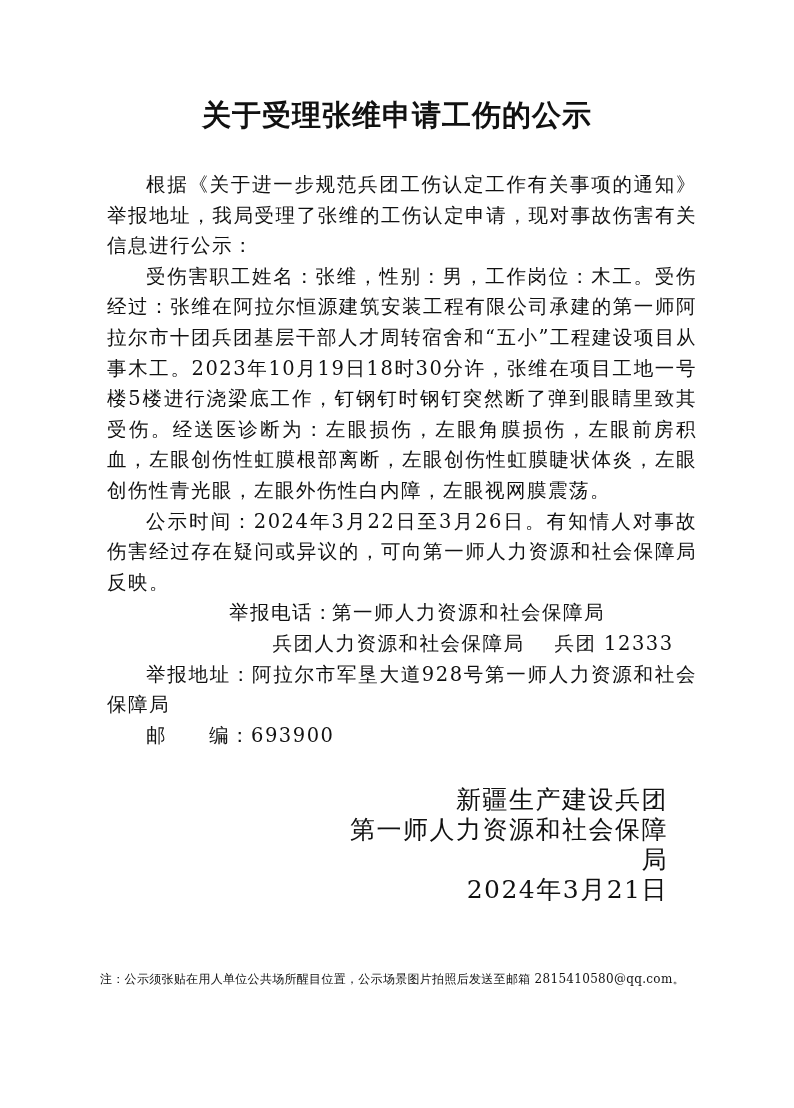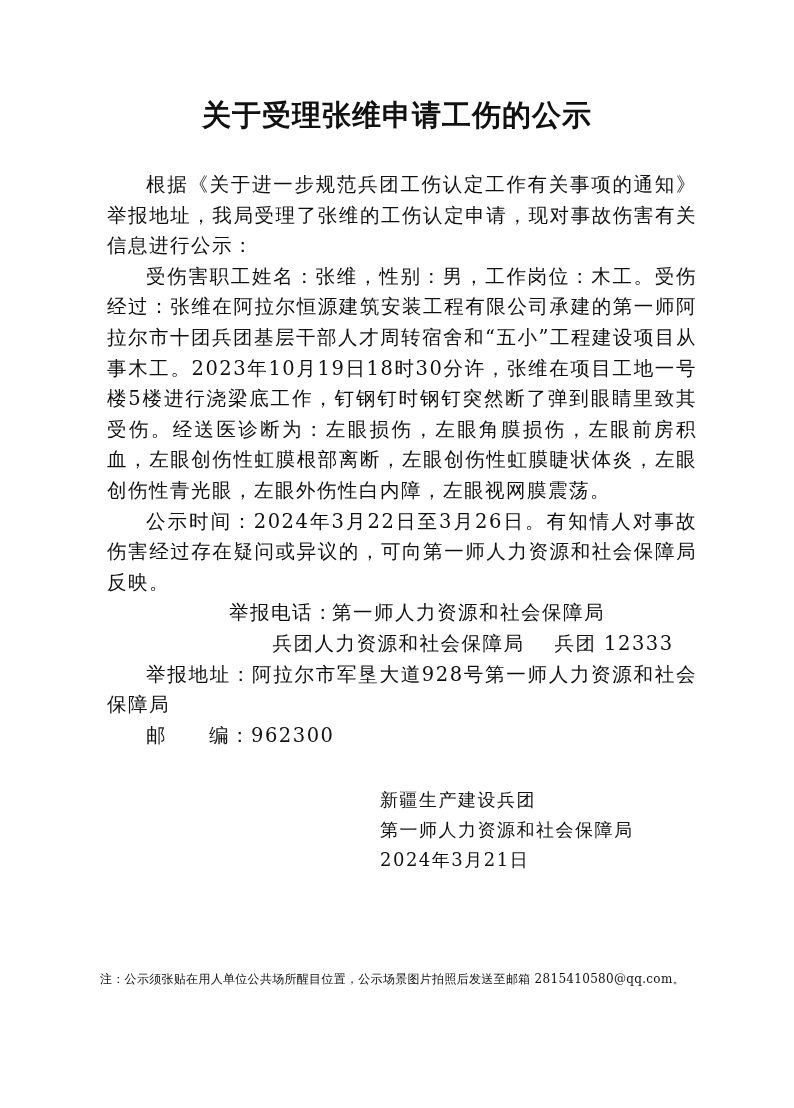--- a/index.html
+++ b/index.html
@@ -8,22 +8,22 @@
   .title { position:absolute; left:0; width:794px; top:96px; text-align:center;
            font-size:29px; font-weight:bold; letter-spacing:1px; }
   .body { position:absolute; left:107px; width:590px; top:170px;
           font-size:19.5px; line-height:30.6px; letter-spacing:1.5px; text-align:justify; }
   .body p { margin:0; }
   .indent { text-indent:39px; }
   .row { display:flex; white-space:nowrap;justify-content:center; }
   .row .lab { width:142px; padding-left:39px; box-sizing:border-box; flex:none; }
   .row .v1 { width:282px; flex:none; }
   .row .v2 { flex:none; }
-  .sig { position:absolute; left:380px; width:320px; top:785px; text-align:left;
-         font-size:18px; line-height:30px; letter-spacing:1.5px; }
+  .sig { position:absolute; left:348px; width:320px; top:785px; text-align:right;
+         font-size:25px; line-height:30px; letter-spacing:1.5px; }
   .note { position:absolute; left:100px; top:971px; font-size:12px; letter-spacing:0.3px;
           white-space:nowrap; }
 </style>
 </head>
 <body>
 
 <div class="title">关于受理张维申请工伤的公示</div>
 
 <div class="body">
   <p class="indent">根据《关于进一步规范兵团工伤认定工作有关事项的通知》举报地址，我局受理了张维的工伤认定申请，现对事故伤害有关信息进行公示：</p>
@@ -35,21 +35,21 @@
     <span class="v1">第一师人力资源和社会保障局</span>
   </div>
   <div class="row">
     <span class="lab"></span>
     <span class="v1">兵团人力资源和社会保障局</span>
     <span class="v2">兵团 12333</span>
   </div>
 
   <p class="indent"><span>举报地址：</span><span>阿拉尔市军垦大道928号第一师人力资源和社会保障局</span></p>
 
-  <p class="indent"><span>邮　　编：</span><span>962300</span></p>
+  <p class="indent"><span>邮　　编：</span><span>693900</span></p>
 </div>
 
 <div class="sig">
   <div>新疆生产建设兵团</div>
   <div>第一师人力资源和社会保障局</div>
   <div>2024年3月21日</div>
 </div>
 
 <div class="note">注：公示须张贴在用人单位公共场所醒目位置，公示场景图片拍照后发送至邮箱 2815410580@qq.com。</div>
 

